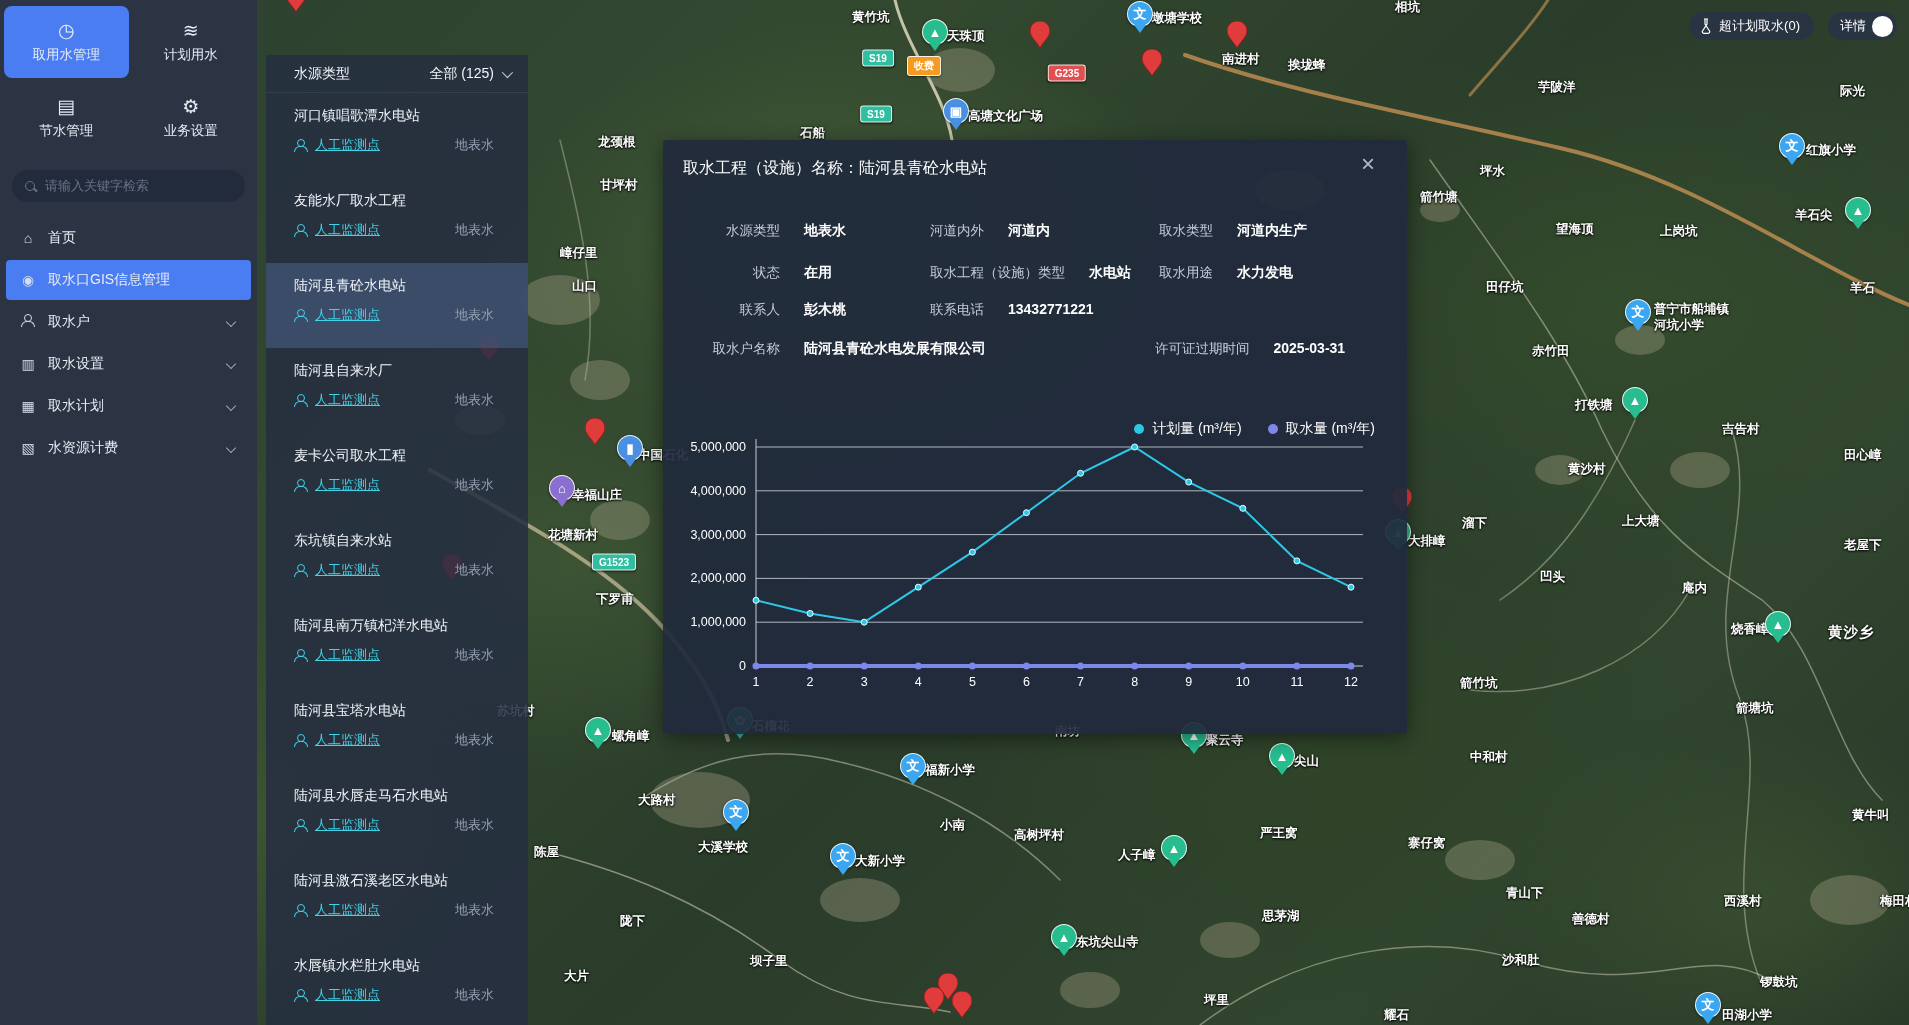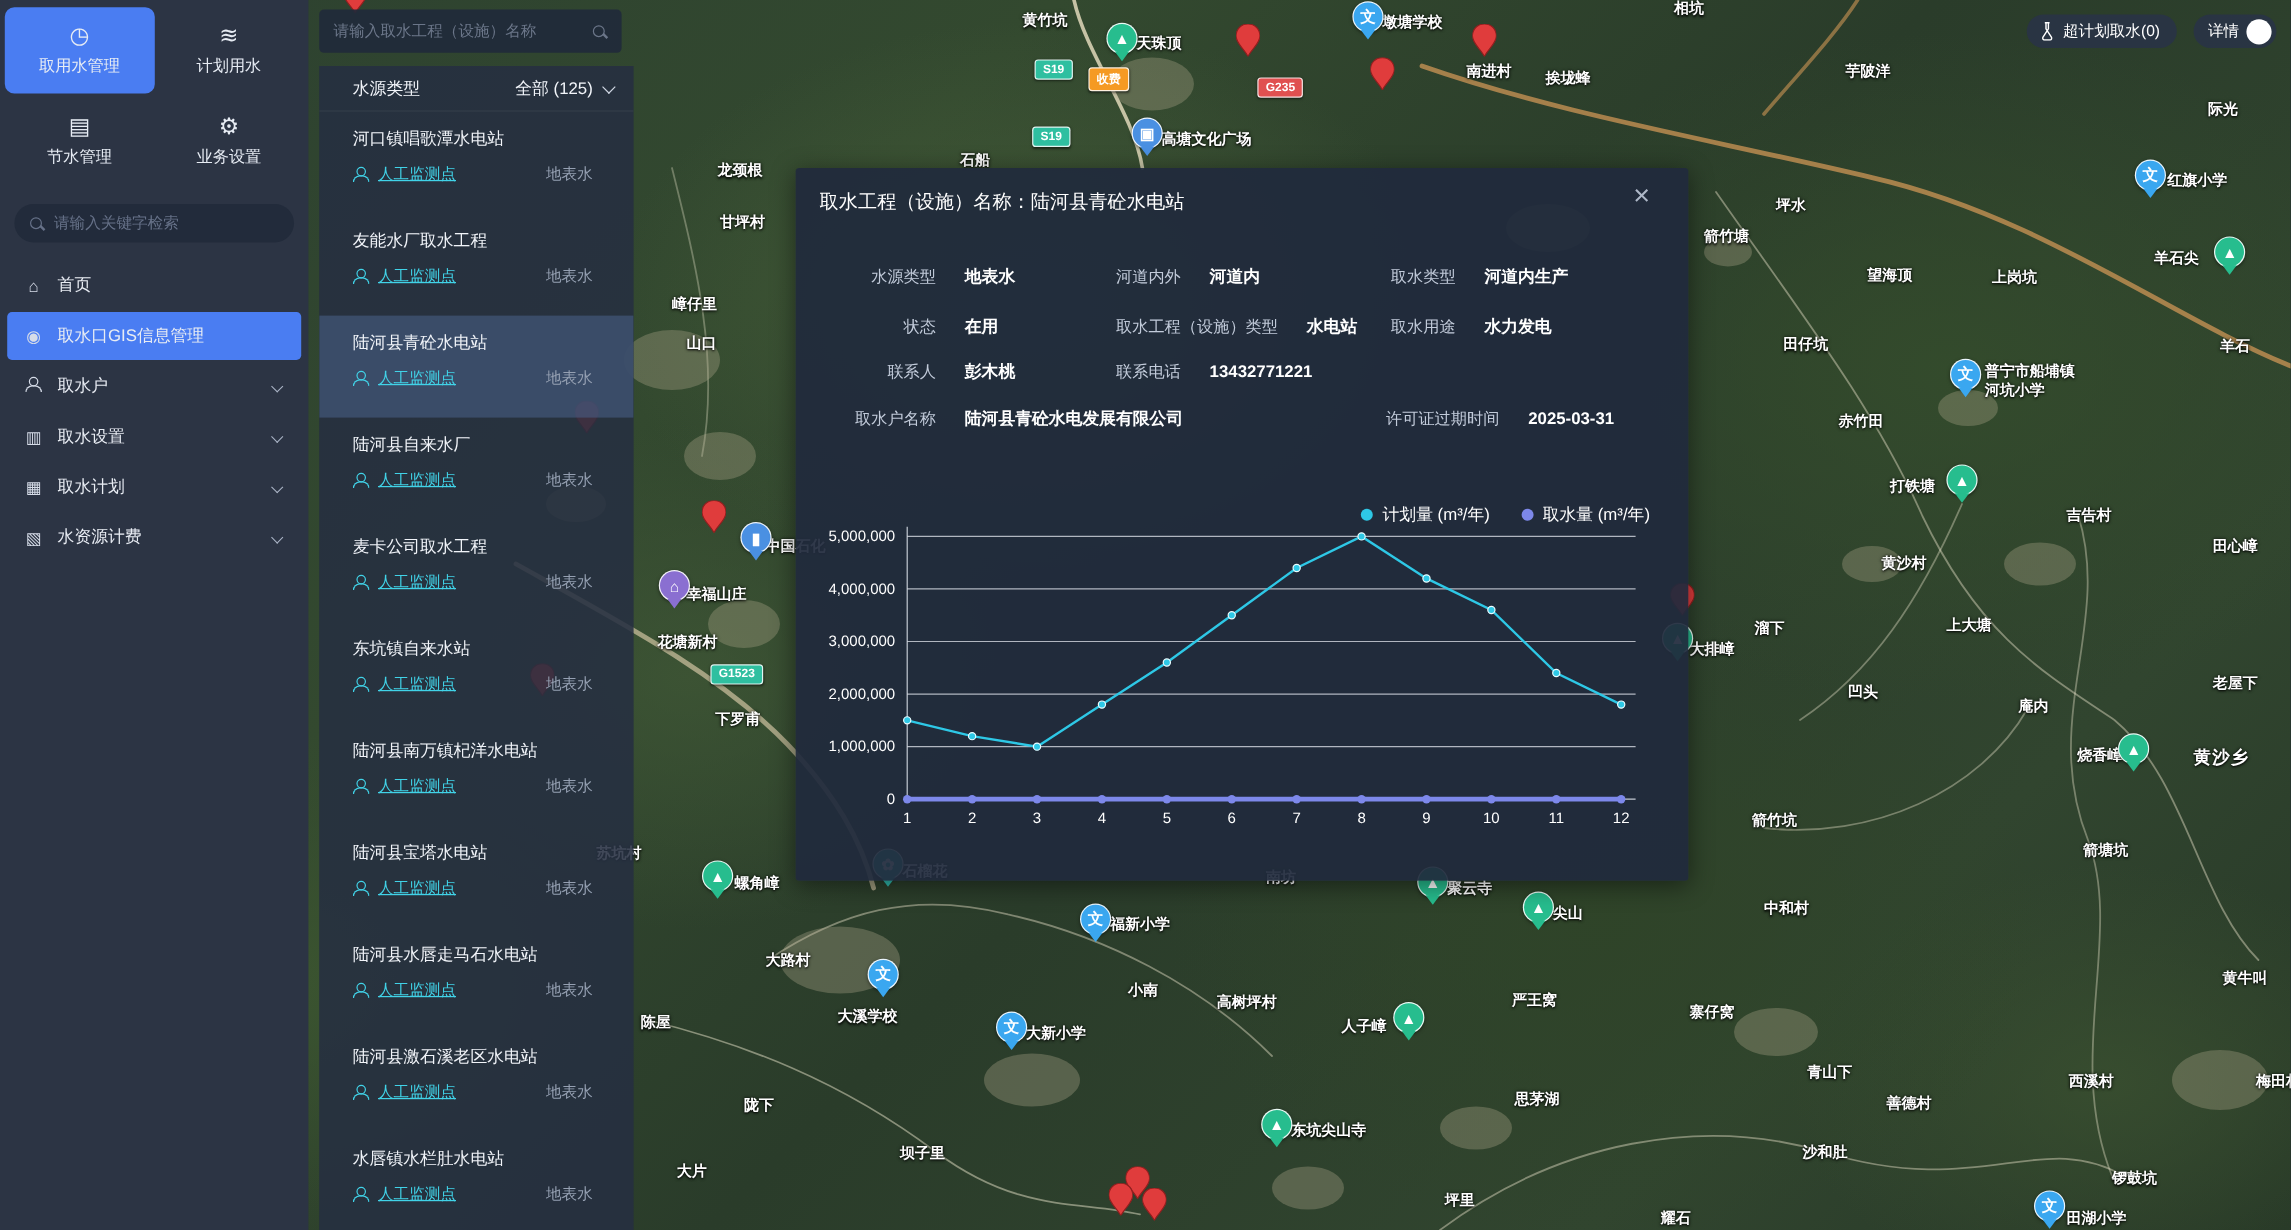--- a/index.html
+++ b/index.html
@@ -141,41 +141,41 @@
   <div id="map-overlay">
         <div class="map-label" style="left: 852px; top: 18px;">黄竹坑</div>
         <div class="map-label" style="left: 800px; top: 134px;">石船</div>
         <div class="map-label" style="left: 598px; top: 143px;">龙颈根</div>
         <div class="map-label" style="left: 600px; top: 186px;">甘坪村</div>
         <div class="map-label" style="left: 560px; top: 254px;">嶂仔里</div>
         <div class="map-label" style="left: 572px; top: 287px;">山口</div>
         <div class="map-label" style="left: 1395px; top: 8px;">相坑</div>
         <div class="map-label" style="left: 1222px; top: 60px;">南进村</div>
         <div class="map-label" style="left: 1288px; top: 66px;">挨垅蜂</div>
-        <div class="map-label" style="left: 1538px; top: 60px;">芋陂洋</div>
+        <div class="map-label" style="left: 1538px; top: 88px;">芋陂洋</div>
         <div class="map-label" style="left: 1840px; top: 92px;">际光</div>
         <div class="map-label" style="left: 1480px; top: 172px;">坪水</div>
         <div class="map-label" style="left: 1420px; top: 198px;">箭竹塘</div>
         <div class="map-label" style="left: 1556px; top: 230px;">望海顶</div>
         <div class="map-label" style="left: 1660px; top: 232px;">上岗坑</div>
         <div class="map-label" style="left: 1806px; top: 151px;">红旗小学</div>
         <div class="map-label" style="left: 1795px; top: 216px;">羊石尖</div>
         <div class="map-label" style="left: 1850px; top: 289px;">羊石</div>
         <div class="map-label" style="left: 1486px; top: 288px;">田仔坑</div>
         <div class="map-label" style="left: 1532px; top: 352px;">赤竹田</div>
         <div class="map-label" style="left: 1654px; top: 318px;">普宁市船埔镇
 河坑小学</div>
         <div class="map-label" style="left: 1575px; top: 406px;">打铁塘</div>
         <div class="map-label" style="left: 1722px; top: 430px;">吉告村</div>
         <div class="map-label" style="left: 1844px; top: 456px;">田心嶂</div>
         <div class="map-label" style="left: 1548px; top: 470px; margin-left: 20px;">黄沙村</div>
         <div class="map-label" style="left: 1462px; top: 524px;">溜下</div>
         <div class="map-label" style="left: 1408px; top: 542px;">大排嶂</div>
         <div class="map-label" style="left: 1622px; top: 522px;">上大塘</div>
-        <div class="map-label" style="left: 1808px; top: 570px; padding-left: 36px;">老屋下</div>
+        <div class="map-label" style="left: 1808px; top: 546px; padding-left: 36px;">老屋下</div>
         <div class="map-label" style="left: 1540px; top: 578px;">凹头</div>
         <div class="map-label" style="left: 1682px; top: 589px;">庵内</div>
         <div class="map-label" style="left: 1715px; top: 630px; margin-left: 16px;">烧香嶂</div>
         <div class="map-label" style="left: 1460px; top: 684px;">箭竹坑</div>
         <div class="map-label" style="left: 1736px; top: 709px;">箭塘坑</div>
         <div class="map-label" style="left: 1470px; top: 758px;">中和村</div>
         <div class="map-label" style="left: 1206px; top: 741px;">聚云寺</div>
         <div class="map-label" style="left: 1294px; top: 762px;">尖山</div>
         <div class="map-label" style="left: 1260px; top: 834px;">严王窝</div>
         <div class="map-label" style="left: 1408px; top: 844px;">寨仔窝</div>
@@ -400,24 +400,20 @@
           <span class="chev"></span>
         </div>
         <div class="menu-item">
           <span class="mi">▧</span>
           <span class="ml">水资源计费</span>
           <span class="chev"></span>
         </div>
       </div>
 </div>
 
-<div id="st-search">
-  <span class="ph">请输入取水工程（设施）名称</span>
-  <span class="i-search"></span>
-</div>
 <div id="st-panel">
   <div class="flt">
     <span>水源类型</span>
     <span class="fv">
       <span>全部 (125)</span>
       <span class="chev"></span>
     </span>
   </div>
   <div id="st-list">
         <div class="st-item">

